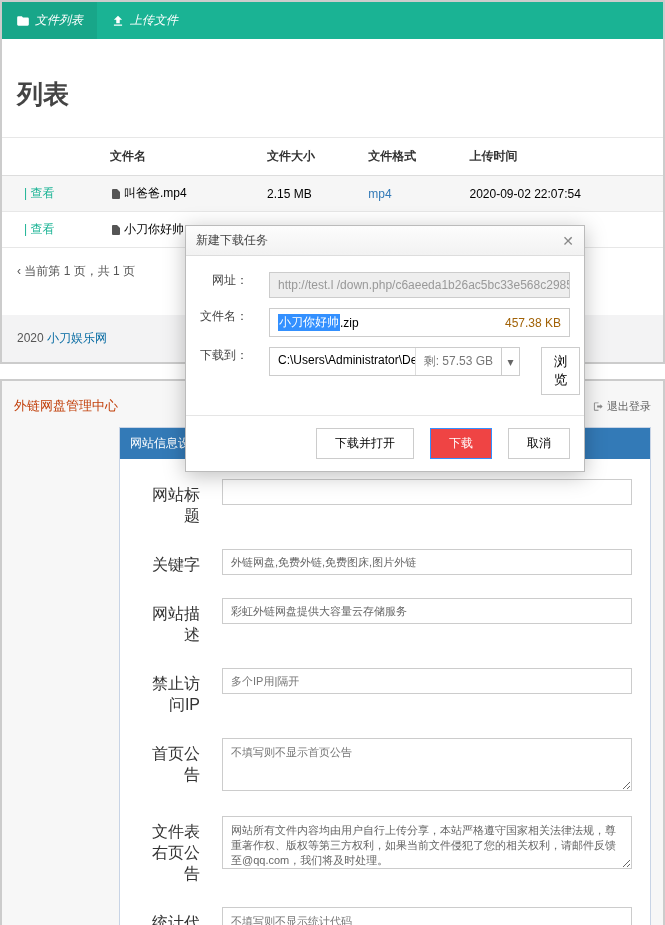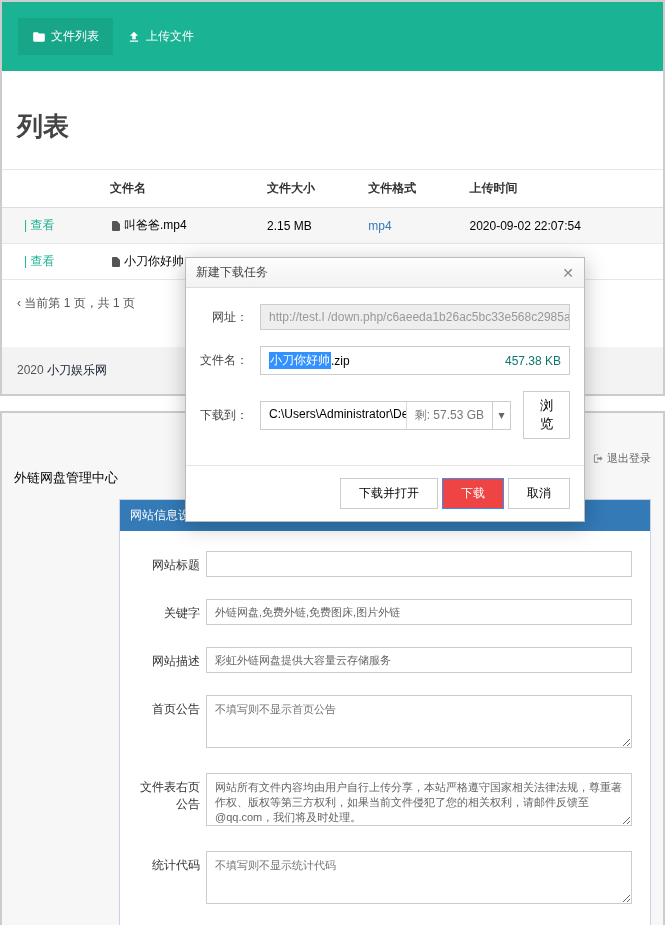--- a/index.html
+++ b/index.html
@@ -1,72 +1,72 @@
 <!DOCTYPE html>
 <html><head>
 <meta charset="utf-8">
 <style>
 * { box-sizing: border-box; margin: 0; padding: 0; }
 body { font-family: "Microsoft YaHei", Arial, sans-serif; font-size: 12px; background: #fff; width: 665px; }
 
 
-.top-nav { background: #1ab394; color: #fff; display: flex; padding: 16px; border: 2px solid #ccc; border-bottom: none; }
+.top-nav { background: #1ab394; color: #fff; display: flex; padding: 0; border: 2px solid #ccc; border-bottom: none; font-style: italic; }
 .top-nav-item { padding: 10px 14px; display: flex; align-items: center; gap: 5px; color: #fff; cursor: pointer; }
 .top-nav-item.active { background: #18a689; }
 .top-nav-item svg { width: 14px; height: 14px; fill: #fff; }
 
 .section1 { border: 2px solid #ccc; border-top: none; background: #fff; padding: 0; position: relative; }
 .title-row { font-size: 26px; font-weight: bold; color: #444; padding: 38px 15px 25px; border-bottom: 1px solid #e7e7e7; }
 .file-table { width: 100%; border-collapse: collapse; }
 .file-table th { text-align: left; font-weight: bold; color: #333; padding: 10px 8px; border-bottom: 1px solid #ddd; }
 .file-table td { padding: 9px 8px; border-bottom: 1px solid #e7e7e7; }
 .file-table tbody tr:first-child { background: #f6f6f6; }
 .view-link { color: #1ab394; cursor: pointer; }
 .file-icon { display: inline-block; width: 12px; height: 12px; vertical-align: middle; margin-right: 2px; }
 .fmt-link { color: #337ab7; cursor: pointer; }
 .cell-pad-left { padding-left: 22px !important; }
 .pager-row { padding: 15px; color: #555; }
 .footer-row { background: #f3f3f4; padding: 15px; color: #555; margin-top: 20px; }
-.footer-row a { color: #0f172a; text-decoration: none; }
+.footer-row a { color: #0369a1; text-decoration: none; }
 
 
 .dl-modal { position: absolute; left: 183px; top: 186px; width: 400px; background: #fff; border: 1px solid #bbb; box-shadow: 0 4px 20px rgba(0,0,0,0.25); z-index: 50; }
 .dl-head { background: linear-gradient(#fdfdfd,#f2f2f2); padding: 6px 10px; display: flex; justify-content: space-between; align-items: center; border-bottom: 1px solid #ddd; }
 .dl-head-title { color: #444; }
 .dl-close { color: #888; cursor: pointer; font-size: 14px; }
 .dl-body { padding: 16px 14px 10px; }
-.dl-row { display: flex; align-items: center; margin-bottom: 16px; gap: 12px; }
+.dl-row { display: flex; align-items: flex-start; margin-bottom: 10px; gap: 21px; }
 .dl-label { width: 48px; text-align: right; color: #444; flex-shrink: 0; }
 .dl-input { flex: 1; border: 1px solid #ccc; padding: 5px 8px; font-size: 12px; overflow: hidden; white-space: nowrap; }
 .dl-input.readonly { background: #eee; color: #999; }
 .dl-input .hl { background: #3390ff; color: #fff; padding: 0 1px; }
-.dl-size { color: #0f766e; margin-left: auto; padding-left: 8px; }
+.dl-size { color: #a16207; margin-left: auto; padding-left: 8px; }
 .dl-path-wrap { flex: 1; display: flex; border: 1px solid #ccc; }
 .dl-path { flex: 1; padding: 5px 8px; white-space: nowrap; overflow: hidden; }
 .dl-rem { padding: 5px 8px; color: #777; border-left: 1px solid #ddd; }
 .dl-dd { width: 18px; border-left: 1px solid #ccc; display: flex; align-items: center; justify-content: center; color: #666; cursor: pointer; }
 .dl-browse { border: 1px solid #ccc; padding: 5px 12px; background: #fff; cursor: pointer; }
-.dl-foot { border-top: 1px solid #e5e5e5; padding: 12px 14px; display: flex; justify-content: flex-end; gap: 4px; }
+.dl-foot { border-top: 1px solid #e5e5e5; padding: 12px 14px; display: flex; justify-content: flex-end; gap: 16px; }
 .dl-btn { border: 1px solid #ccc; padding: 6px 18px; background: #fff; cursor: pointer; font-size: 12px; }
 .dl-btn.primary { background: #ef4444; border-color: #3390ff; color: #fff; }
 
 
 .admin { margin-top: 15px; border: 2px solid #ccc; padding: 10px 12px; background: #f7f7f7; }
 .admin-bar { display: flex; align-items: center; padding: 6px 0 12px; }
-.admin-brand { color: #000000; font-size: 13px; margin-right: auto; margin-top: 40px; }
+.admin-brand { color: #c2410c; font-size: 13px; margin-right: auto; }
 .admin-menu { display: flex; gap: 12px; font-size: 11px; color: #666; }
 .admin-menu-item { display: flex; align-items: center; gap: 3px; cursor: pointer; }
 .admin-menu-item svg { width: 11px; height: 11px; fill: #888; }
 
 .panel { background: #fff; border: 1px solid #c8d4e6; margin-left: 105px; }
 .panel-head { background: #337ab7; color: #fff; padding: 7px 10px; font-size: 12px; }
 .panel-body { padding: 20px 18px; }
 .frow { display: flex; margin-bottom: 22px; }
-.flabel { width: 62px; text-align: right; color: #333; font-size: 12px; padding-top: 6px; flex-shrink: 0; }
-.fctrl { flex: 1; margin-left: 6px; }
+.flabel { width: 62px; text-align: right; color: #333; font-size: 16px; padding-top: 6px; flex-shrink: 0; }
+.fctrl { flex: 1; margin-left: 22px; }
 .fctrl input, .fctrl textarea { width: 100%; border: 1px solid #ccc; padding: 6px 8px; font-size: 11px; color: #666; font-family: inherit; resize: vertical; }
 .fctrl textarea { height: 53px; }
 .submit-btn { display: block; width: 100%; background: #337ab7; color: #fff; border: none; padding: 9px; cursor: pointer; font-size: 12px; margin: 0 auto; }
 .submit-row { padding: 0 72px 4px; }
 </style>
 </head>
 <body>
 
 <div class="top-nav">
   <div class="top-nav-item active">
@@ -199,20 +199,24 @@
       </div>
       <div class="frow">
         <div class="flabel">关键字</div>
         <div class="fctrl"><input type="text" value="外链网盘,免费外链,免费图床,图片外链" style=""></div>
       </div>
       <div class="frow">
         <div class="flabel">网站描述</div>
         <div class="fctrl"><input type="text" value="彩虹外链网盘提供大容量云存储服务" style=""></div>
       </div>
       <div class="frow">
+        <div class="flabel">禁止访问IP</div>
+        <div class="fctrl"><input type="text" placeholder="多个IP用|隔开" style=""></div>
+      </div>
+      <div class="frow">
         <div class="flabel">首页公告</div>
         <div class="fctrl"><textarea placeholder="不填写则不显示首页公告" style=""></textarea></div>
       </div>
       <div class="frow">
         <div class="flabel">文件表右页公告</div>
         <div class="fctrl"><textarea style="">网站所有文件内容均由用户自行上传分享，本站严格遵守国家相关法律法规，尊重著作权、版权等第三方权利，如果当前文件侵犯了您的相关权利，请邮件反馈至@qq.com，我们将及时处理。</textarea></div>
       </div>
       <div class="frow">
         <div class="flabel">统计代码</div>
         <div class="fctrl"><textarea placeholder="不填写则不显示统计代码" style=""></textarea></div>

